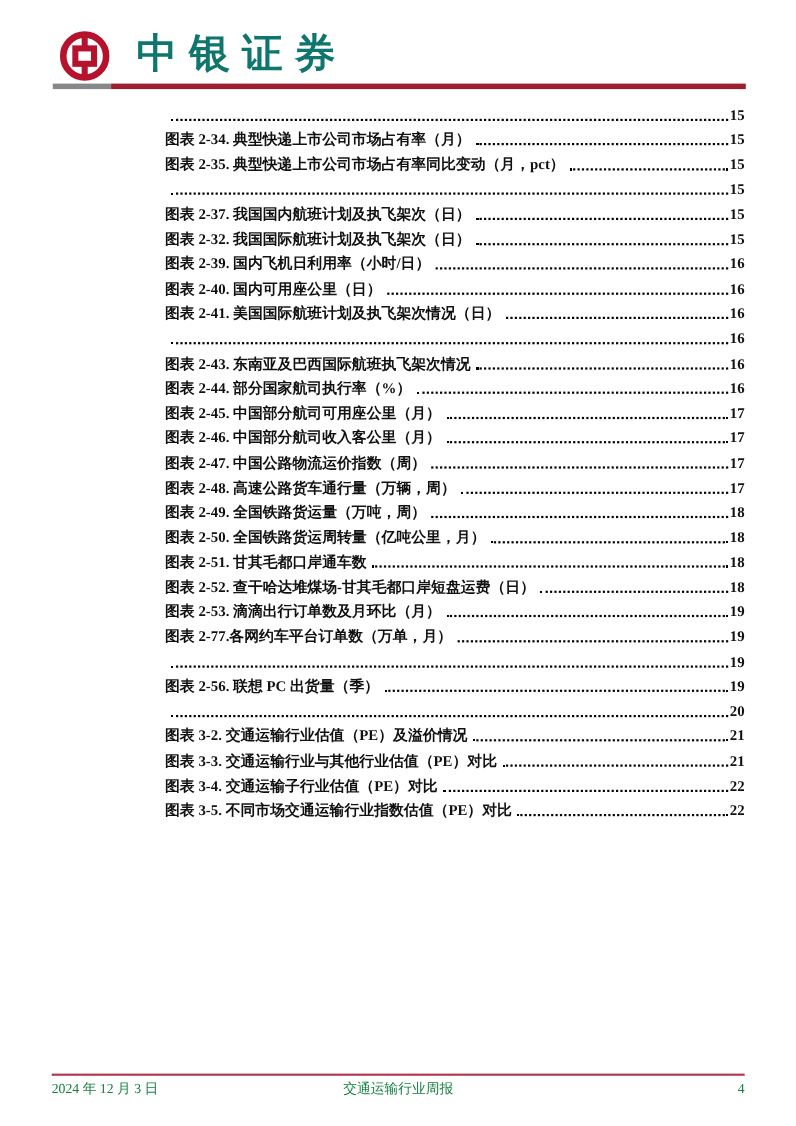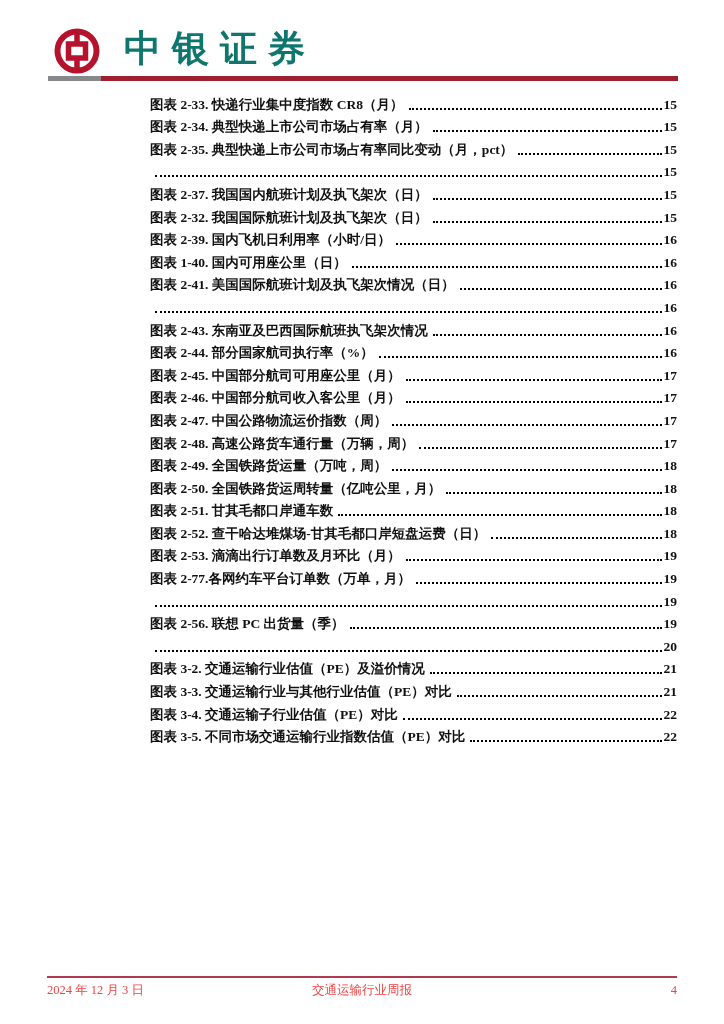--- a/index.html
+++ b/index.html
@@ -45,21 +45,21 @@
     flex:1 1 auto;min-width:12px;
     border-bottom:2px dotted #000;
     margin:0 2px 5px 5px;
   }
   .toc-page{flex:0 0 auto;text-align:right;}
   
   .footer-rule{position:absolute;top:976px;left:47px;width:630px;height:2px;background:var(--footer-rule);}
   .footer{
     position:absolute;top:982px;left:47px;width:630px;
     display:flex;align-items:flex-start;
-    font-size:12.5px;line-height:17px;color:#ef4444;
+    font-size:12.5px;line-height:17px;color:#15803d;
   }
   .footer-date{flex:1;text-align:left;}
   .footer-title{flex:1;text-align:center;}
   .footer-page{flex:1;text-align:right;}
 </style>
 </head>
 <body>
 
 <div class="header">
   <svg class="logo" viewBox="0 0 100 100" aria-hidden="true">
@@ -70,21 +70,20 @@
   </svg>
   <div class="brand-name">中银证券</div>
   <div class="header-rule">
     <div class="seg-gray"></div>
     <div class="seg-red"></div>
   </div>
 </div>
 
 <div class="toc">
   <div class="toc-row">
-    <span class="toc-label">图表 2-33. 快递行业集中度指数 CR8（月）</span>
     <span class="toc-leader"></span>
     <span class="toc-page">15</span>
   </div>
 
   <div class="toc-row">
     <span class="toc-label">图表 2-34. 典型快递上市公司市场占有率（月）</span>
     <span class="toc-leader"></span>
     <span class="toc-page">15</span>
   </div>
 
@@ -111,21 +110,21 @@
     <span class="toc-page">15</span>
   </div>
 
   <div class="toc-row">
     <span class="toc-label">图表 2-39. 国内飞机日利用率（小时/日）</span>
     <span class="toc-leader"></span>
     <span class="toc-page">16</span>
   </div>
 
   <div class="toc-row">
-    <span class="toc-label">图表 1-40. 国内可用座公里（日）</span>
+    <span class="toc-label">图表 2-40. 国内可用座公里（日）</span>
     <span class="toc-leader"></span>
     <span class="toc-page">16</span>
   </div>
 
   <div class="toc-row">
     <span class="toc-label">图表 2-41. 美国国际航班计划及执飞架次情况（日）</span>
     <span class="toc-leader"></span>
     <span class="toc-page">16</span>
   </div>
 

